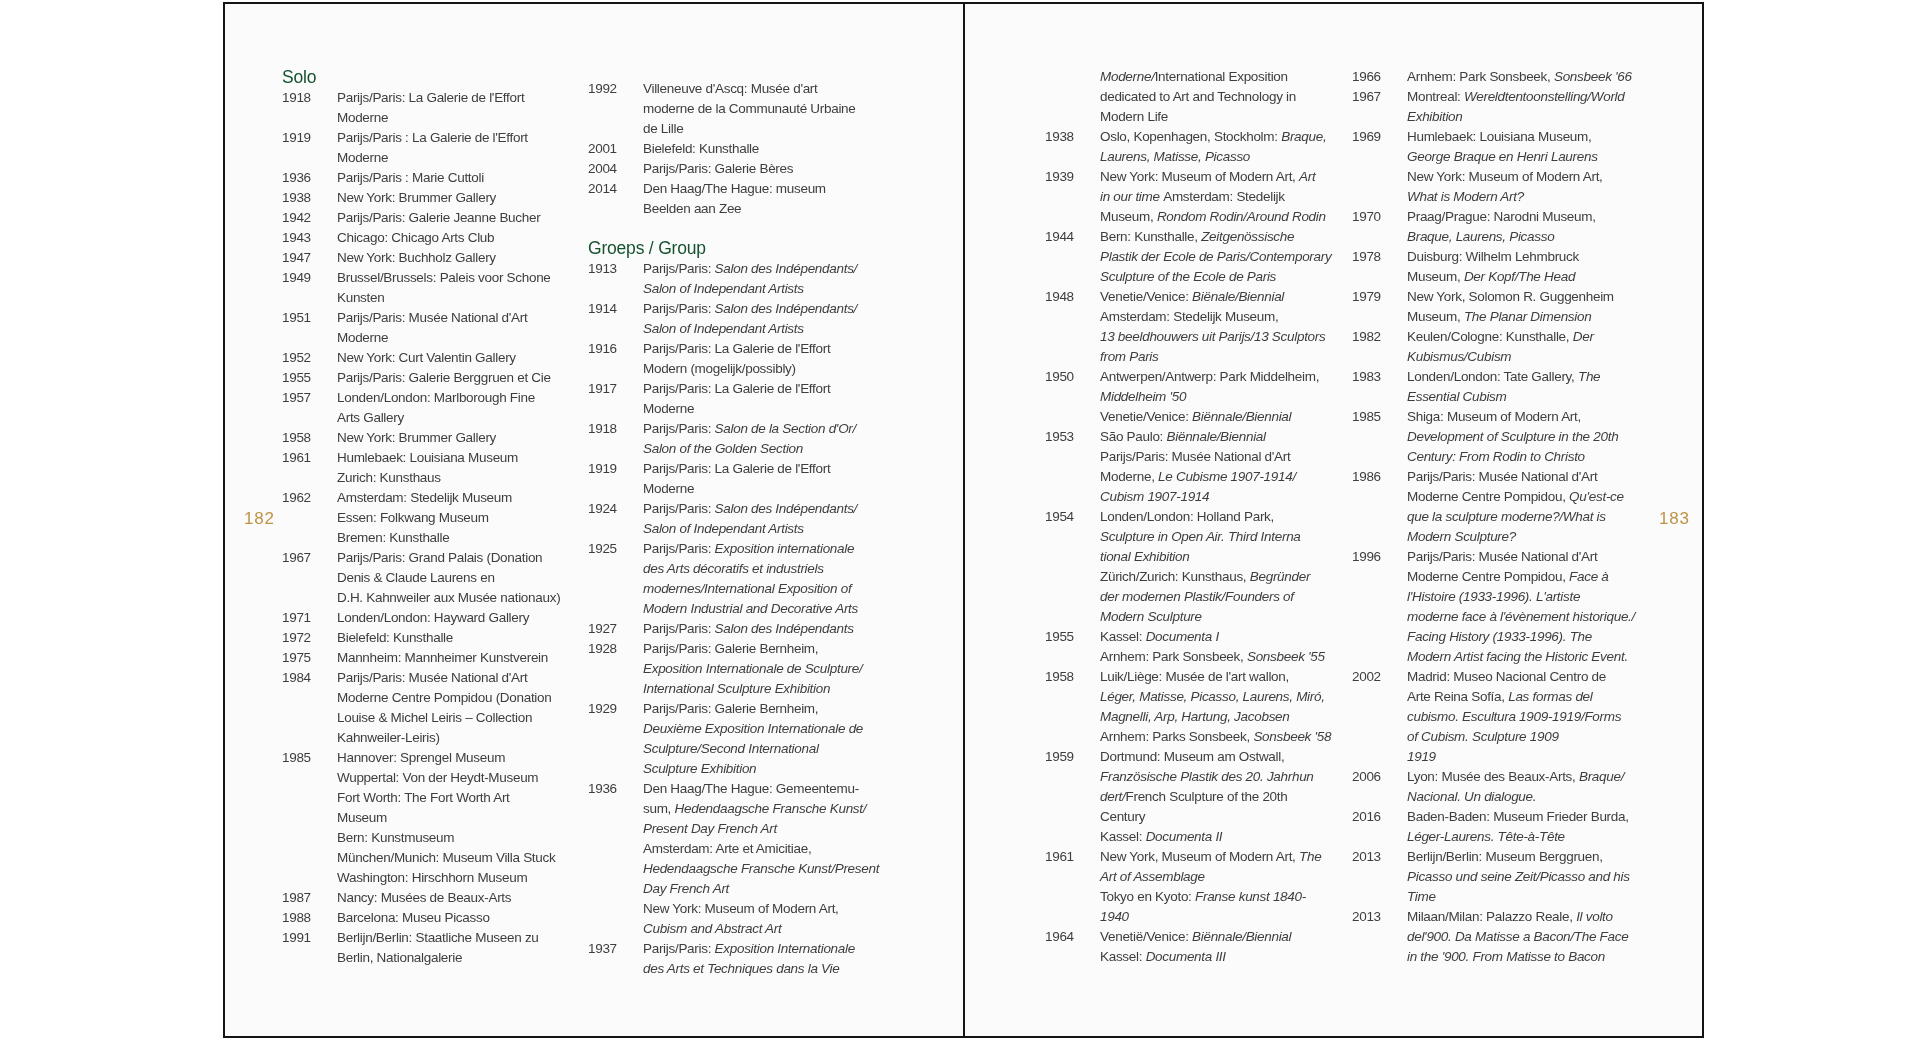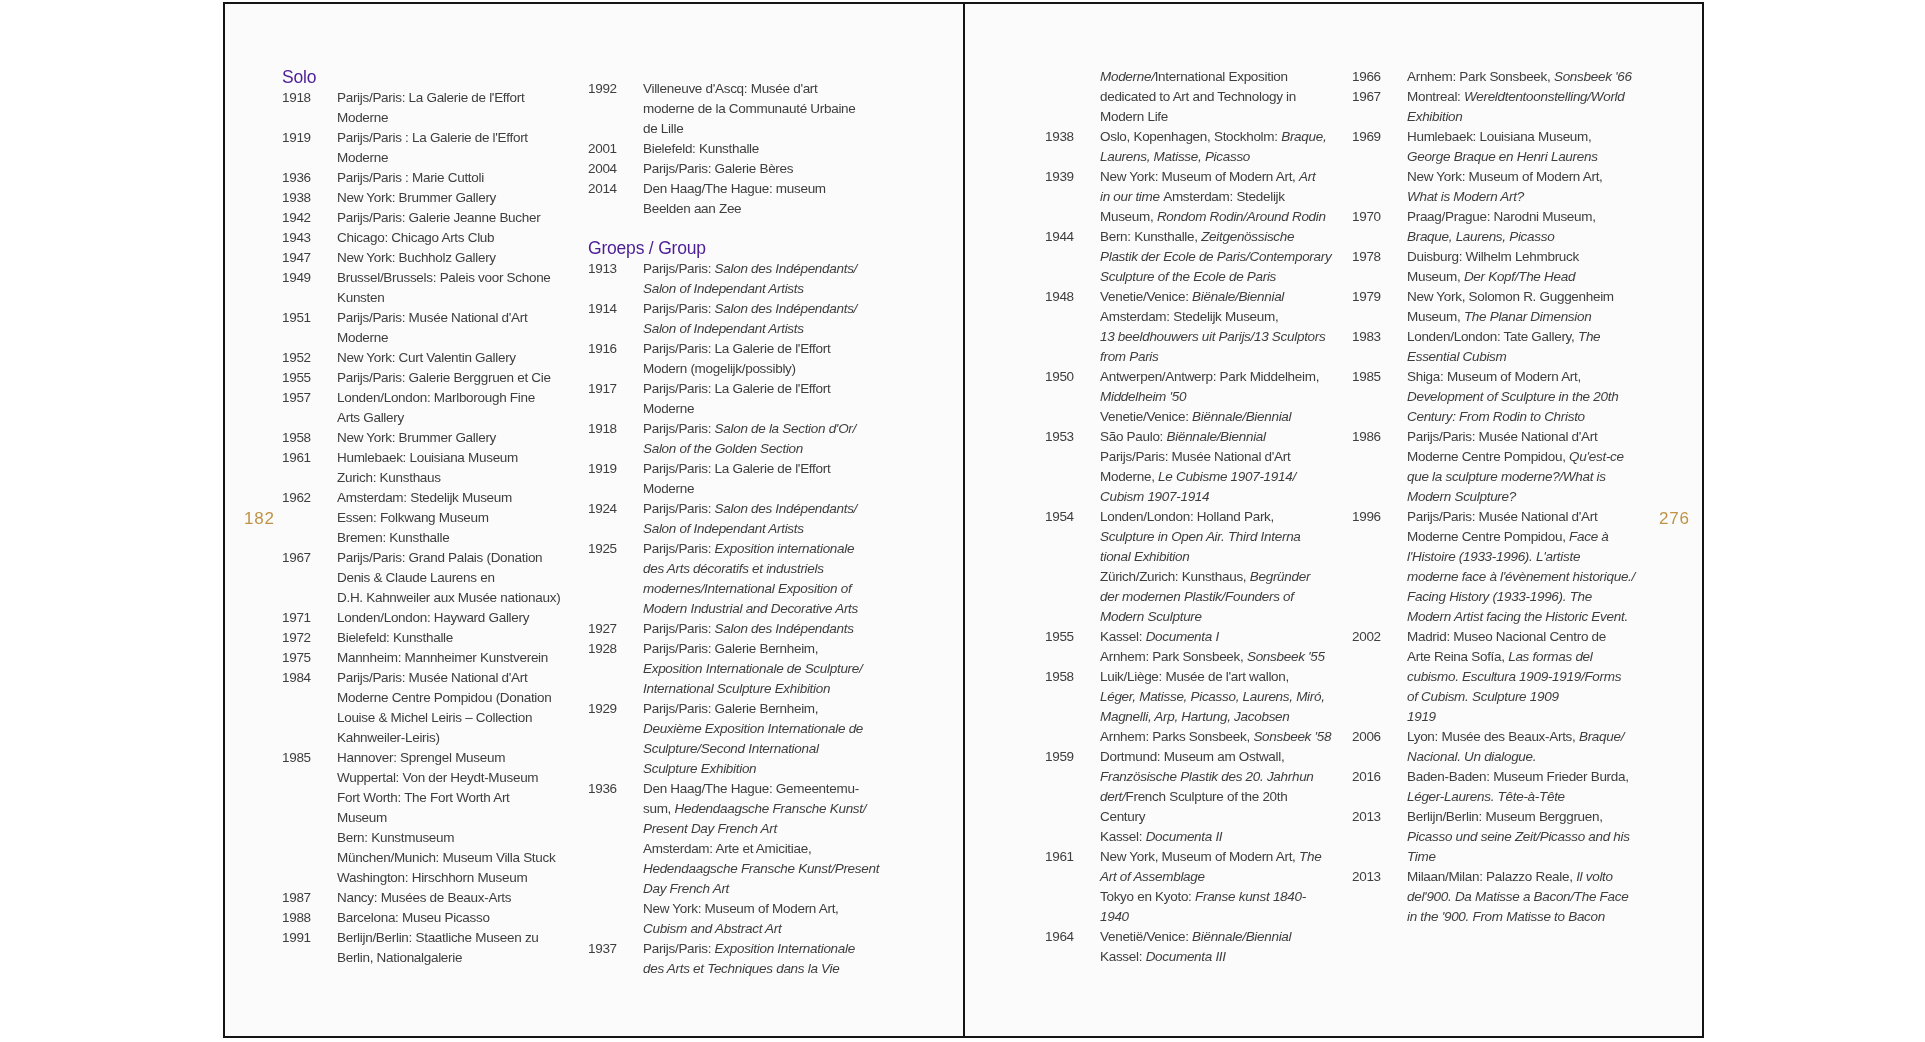--- a/index.html
+++ b/index.html
@@ -12,21 +12,21 @@
     position:absolute;left:223px;top:2px;width:1481px;height:1036px;
     border:2px solid #141414;background:#fbfbfb;box-sizing:border-box;
   }
   .seam{position:absolute;left:738px;top:0;bottom:0;width:2px;background:#141414;}
   .page{position:absolute;top:0;bottom:0;}
   .page-left{left:0;width:738px;}
   .page-right{left:740px;width:737px;}
   .col{position:absolute;top:63px;font-size:13.5px;letter-spacing:-0.3px;line-height:20px;}
   .heading{
     font-size:17.5px;letter-spacing:-0.2px;line-height:21px;height:21px;
-    color:#4c1d95;
+    color:#14532d;
   }
   .entry{display:flex;align-items:flex-start;}
   .yr{width:55px;flex:none;}
   .ln{white-space:nowrap;}
   .ln i{font-style:italic;}
   .spacer{height:19px;}
   .pagenum{
     position:absolute;font-size:17px;letter-spacing:0.8px;color:#bf9346;
   }
   .pagenum-left{left:19px;top:505px;}
@@ -344,21 +344,21 @@
               <div class="ln"><i>des Arts et Techniques dans la Vie</i></div>
             </div>
           </div>
         </div>
     </div>
   </div>
 
   <div class="seam"></div>
 
   <div class="page page-right">
-    <div class="pagenum pagenum-right">276</div>
+    <div class="pagenum pagenum-right">183</div>
 
     <div class="col" style="left:80px;">
       <div>
           <div class="entry">
             <div class="yr"></div>
             <div>
               <div class="ln"><i>Moderne/</i><span>International Exposition</span></div>
               <div class="ln"><span>dedicated to Art and Technology in</span></div>
               <div class="ln"><span>Modern Life</span></div>
             </div>
@@ -507,20 +507,27 @@
             </div>
           </div>
           <div class="entry">
             <div class="yr">1979</div>
             <div>
               <div class="ln"><span>New York, Solomon R. Guggenheim</span></div>
               <div class="ln"><span>Museum, </span><i>The Planar Dimension</i></div>
             </div>
           </div>
           <div class="entry">
+            <div class="yr">1982</div>
+            <div>
+              <div class="ln"><span>Keulen/Cologne: Kunsthalle, </span><i>Der</i></div>
+              <div class="ln"><i>Kubismus/Cubism</i></div>
+            </div>
+          </div>
+          <div class="entry">
             <div class="yr">1983</div>
             <div>
               <div class="ln"><span>Londen/London: Tate Gallery, </span><i>The</i></div>
               <div class="ln"><i>Essential Cubism</i></div>
             </div>
           </div>
           <div class="entry">
             <div class="yr">1985</div>
             <div>
               <div class="ln"><span>Shiga: Museum of Modern Art,</span></div>

